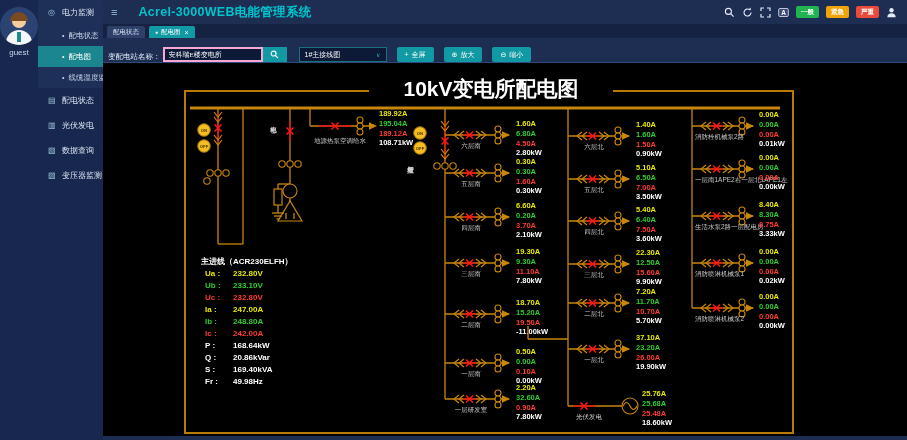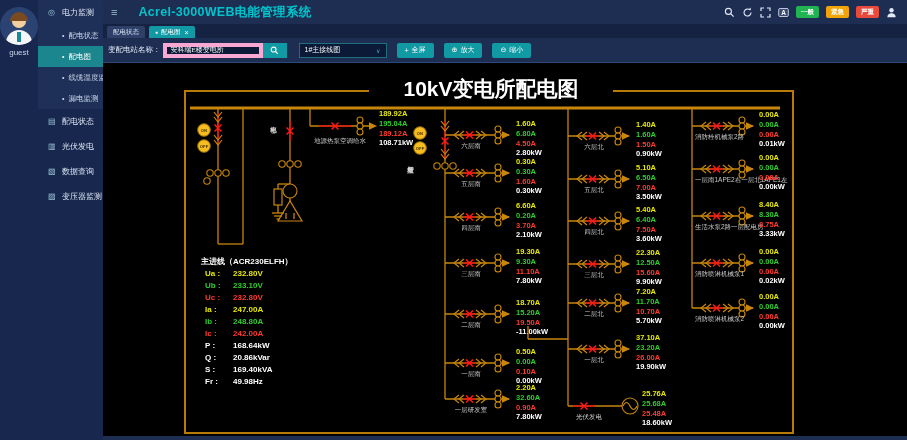--- a/index.html
+++ b/index.html
@@ -30,24 +30,24 @@
   .burger{color:#9fc6d8;font-size:11px;margin-left:8px}
   .app-title{color:#00c4cc;font-size:12.5px;font-weight:bold;margin-left:21px;letter-spacing:.3px;white-space:nowrap}
   .top-right{margin-left:auto;display:flex;align-items:center;gap:7px;margin-right:10px}
   .tico{width:11px;height:11px;display:block}
   .badge{font-size:6.5px;color:#fff;padding:1.5px 5px;border-radius:2px;font-weight:bold;white-space:nowrap}
   .tabbar{height:14px;background:#152242;display:flex;align-items:flex-end;gap:4px;padding-left:4px}
   .tab{height:12px;display:flex;align-items:center;gap:3px;padding:0 6px;font-size:6.5px;background:#2e3f68;color:#d5e2f2;border-radius:2px 2px 0 0;cursor:pointer;white-space:nowrap}
   .tab.active{background:#119aa3;color:#fff}
   .tab .dot{font-size:5px}
   .tab .close{font-size:7px;margin-left:1px}
-  .toolbar{height:25px;background:#1e2d52;display:flex;align-items:center;border-bottom:1px solid #2b4a78;padding-left:5px}
+  .toolbar{height:25px;background:#1e2d52;display:flex;align-items:flex-end;border-bottom:1px solid #2b4a78;padding-left:5px}
   .tb-label{font-size:7.5px;color:#dfe8f8;white-space:nowrap}
   .input-group{display:flex;margin-left:2px}
-  .station-input{width:100px;height:15px;background:#0c1a38;border:4px solid #f9a8d4;color:#fff;font-size:7px;padding:0 4px;font-family:Liberation Serif, serif}
+  .station-input{width:100px;height:15px;background:#0c1a38;border:2px solid #f9a8d4;color:#fff;font-size:7px;padding:0 4px;font-family:Liberation Serif, serif}
   .search-btn{width:24px;height:15px;background:#119aa3;border:none;display:flex;align-items:center;justify-content:center;cursor:pointer}
   .dropdown{width:88px;height:15px;margin-left:12px;background:#0c1a38;border:1px solid #1c6f7d;display:flex;align-items:center;justify-content:space-between;padding:0 5px;color:#fff;font-size:7px;cursor:pointer}
   .dd-ch{color:#27b3bd;font-size:6px}
   .tb-btn{height:15px;margin-left:10px;background:#119aa3;color:#fff;border:none;border-radius:2px;font-size:7px;display:flex;align-items:center;gap:3px;padding:0 8px;cursor:pointer;font-family:inherit;white-space:nowrap}
   .canvas{height:373px;background:#000;position:relative}
   .bottombar{height:4px;background:#1e2d52}
   svg text{font-family:"Liberation Sans",sans-serif}
 </style>
 </head>
 <body>
@@ -75,24 +75,20 @@
             <span class="bullet">•</span>
             <span>配电状态</span>
           </div>
           <div class="m-sub active">
             <span class="bullet">•</span>
             <span>配电图</span>
           </div>
           <div class="m-sub">
             <span class="bullet">•</span>
             <span>线缆温度监测</span>
-          </div>
-          <div class="m-sub">
-            <span class="bullet">•</span>
-            <span>漏电监测</span>
           </div>
         </div>
         <div class="m-group">
           <div class="m-item">
             <span class="ico">▤</span>
             <span class="lbl">配电状态</span>
             <span class="ch">∨</span>
           </div>
         </div>
         <div class="m-group">

